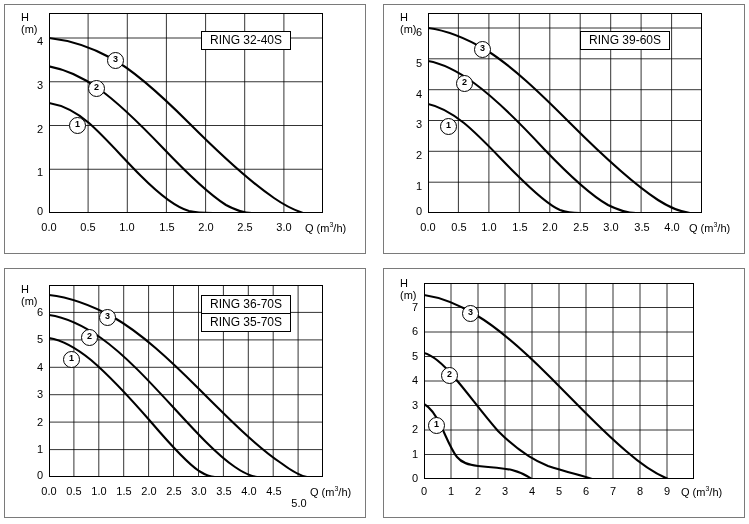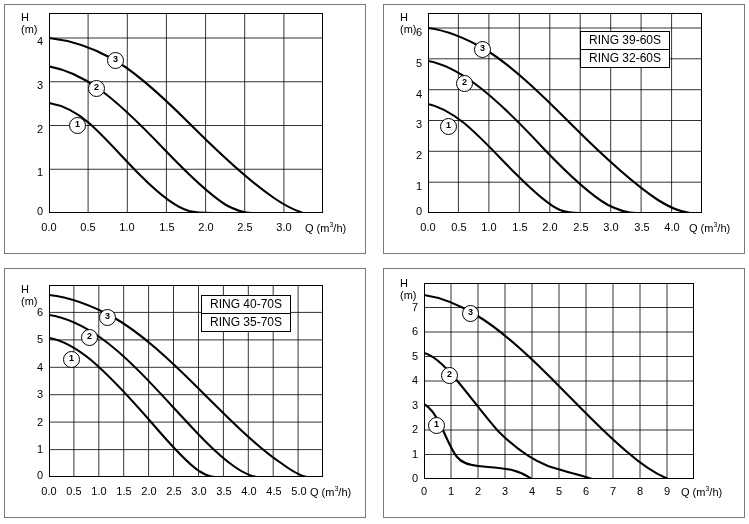--- a/index.html
+++ b/index.html
@@ -149,20 +149,21 @@
     <div class="tick-label" style="left:148px; top:216px; width:28px;">1.5</div>
     <div class="tick-label" style="left:187px; top:216px; width:28px;">2.0</div>
     <div class="tick-label" style="left:226px; top:216px; width:28px;">2.5</div>
     <div class="tick-label" style="left:265px; top:216px; width:28px;">3.0</div>
 
     <div class="axis-title-x" style="left:300px; top:216px;">
       Q (m<sup>3</sup>/h)
     </div>
 
     <div class="legend" style="left:196px; top:26px;">
+      <div class="legend-box">RING 32-40S</div>
     </div>
   </div>
 
   <div class="panel panel-1">
     <div class="axis-title-y" style="left:16px; top:6px;">
       <span>H</span>
       <span class="unit">(m)</span>
     </div>
 
     <div class="chart-area" style="left:44px; top:8px;">
@@ -215,21 +216,20 @@
     <div class="tick-label" style="left:213px; top:216px; width:28px;">3.0</div>
     <div class="tick-label" style="left:244px; top:216px; width:28px;">3.5</div>
     <div class="tick-label" style="left:274px; top:216px; width:28px;">4.0</div>
 
     <div class="axis-title-x" style="left:305px; top:216px;">
       Q (m<sup>3</sup>/h)
     </div>
 
     <div class="legend" style="left:196px; top:26px;">
       <div class="legend-box">RING 39-60S</div>
-      <div class="legend-box">RING 32-60S</div>
     </div>
   </div>
 
   <div class="panel panel-2">
     <div class="axis-title-y" style="left:16px; top:14px;">
       <span>H</span>
       <span class="unit">(m)</span>
     </div>
 
     <div class="chart-area" style="left:44px; top:16px;">
@@ -278,28 +278,28 @@
     <div class="tick-label" style="left:30px; top:216px; width:28px;">0.0</div>
     <div class="tick-label" style="left:55px; top:216px; width:28px;">0.5</div>
     <div class="tick-label" style="left:80px; top:216px; width:28px;">1.0</div>
     <div class="tick-label" style="left:105px; top:216px; width:28px;">1.5</div>
     <div class="tick-label" style="left:130px; top:216px; width:28px;">2.0</div>
     <div class="tick-label" style="left:155px; top:216px; width:28px;">2.5</div>
     <div class="tick-label" style="left:180px; top:216px; width:28px;">3.0</div>
     <div class="tick-label" style="left:205px; top:216px; width:28px;">3.5</div>
     <div class="tick-label" style="left:230px; top:216px; width:28px;">4.0</div>
     <div class="tick-label" style="left:255px; top:216px; width:28px;">4.5</div>
-    <div class="tick-label" style="left:280px; top:216px; width:28px;">5.0</div>
+    <div class="tick-label" style="left:280px; top:228px; width:28px;">5.0</div>
 
     <div class="axis-title-x" style="left:305px; top:216px;">
       Q (m<sup>3</sup>/h)
     </div>
 
     <div class="legend" style="left:196px; top:26px;">
-      <div class="legend-box">RING 40-70S</div>
+      <div class="legend-box">RING 36-70S</div>
       <div class="legend-box">RING 35-70S</div>
     </div>
   </div>
 
   <div class="panel panel-3">
     <div class="axis-title-y" style="left:16px; top:8px;">
       <span>H</span>
       <span class="unit">(m)</span>
     </div>
 

